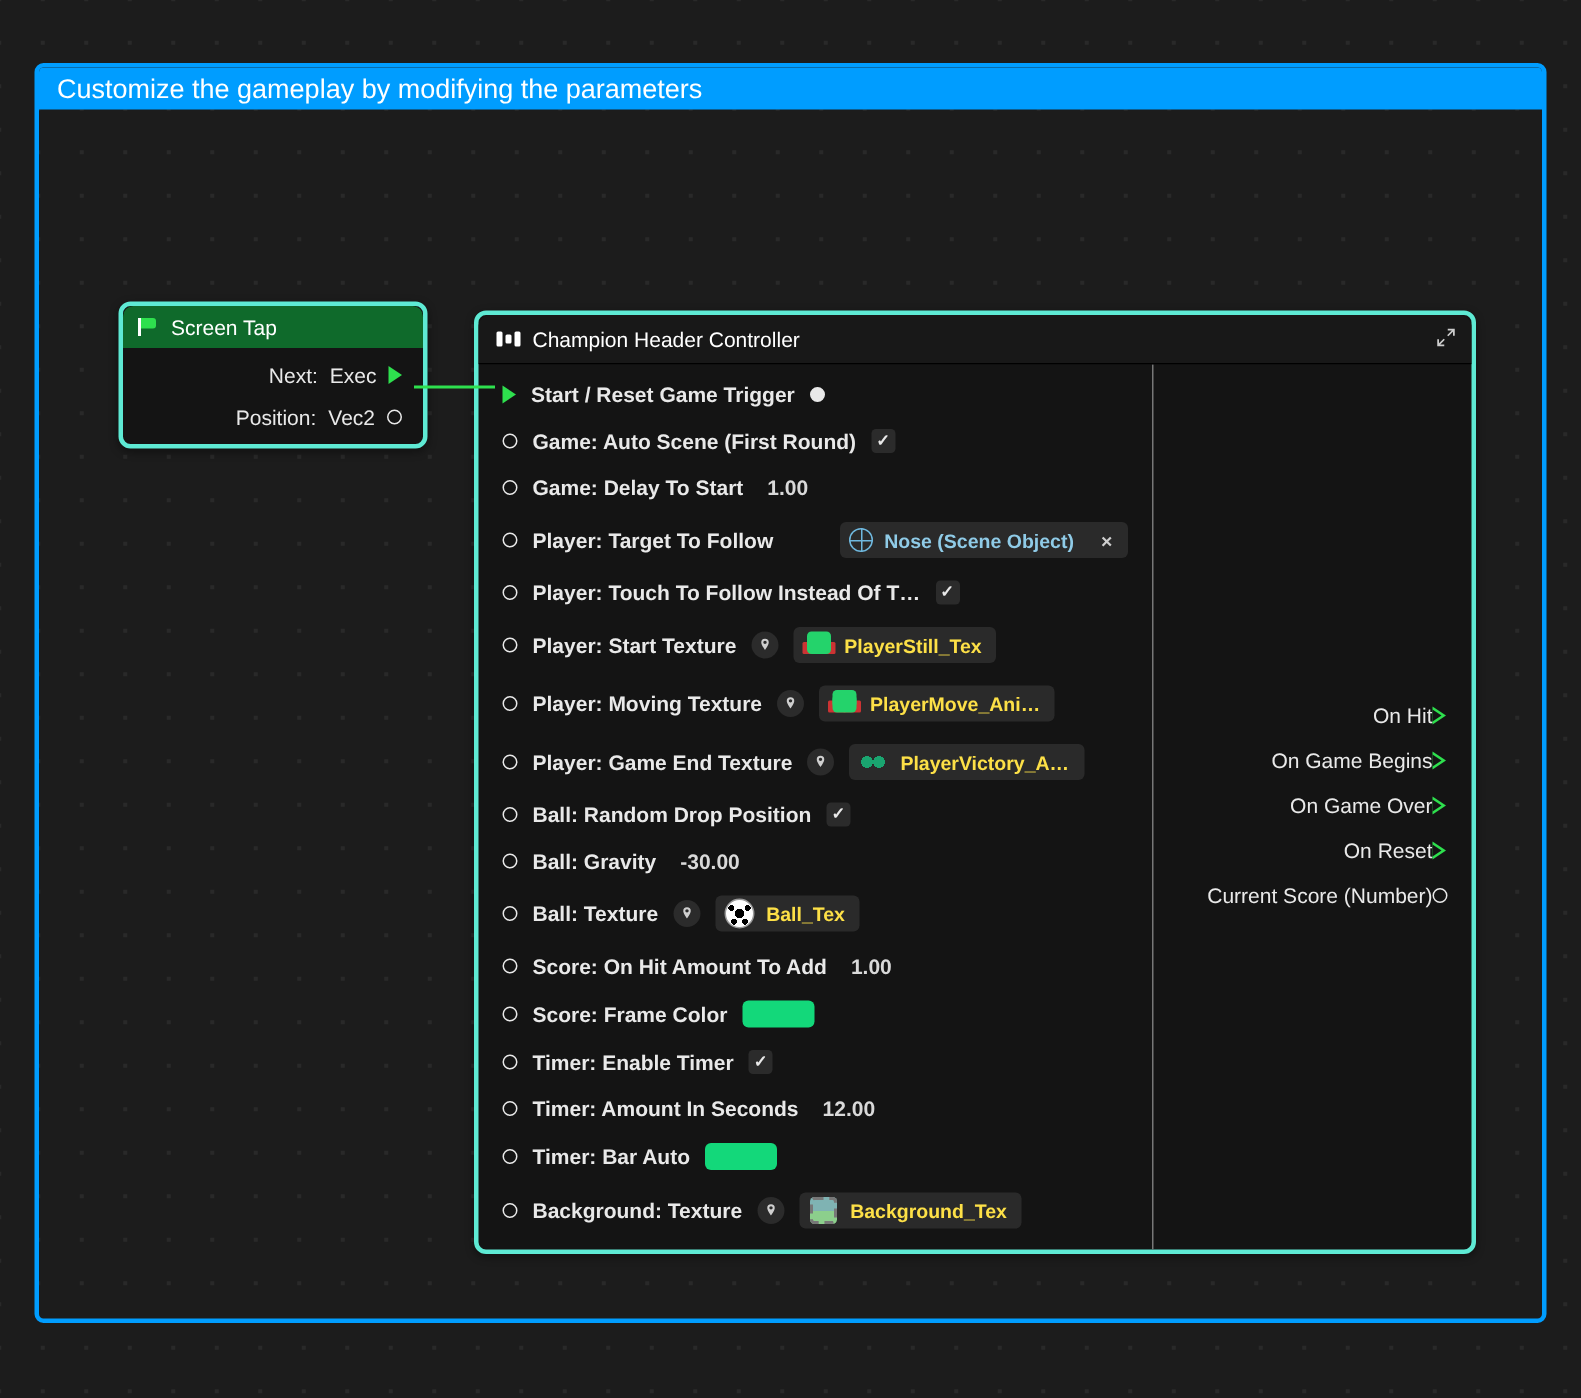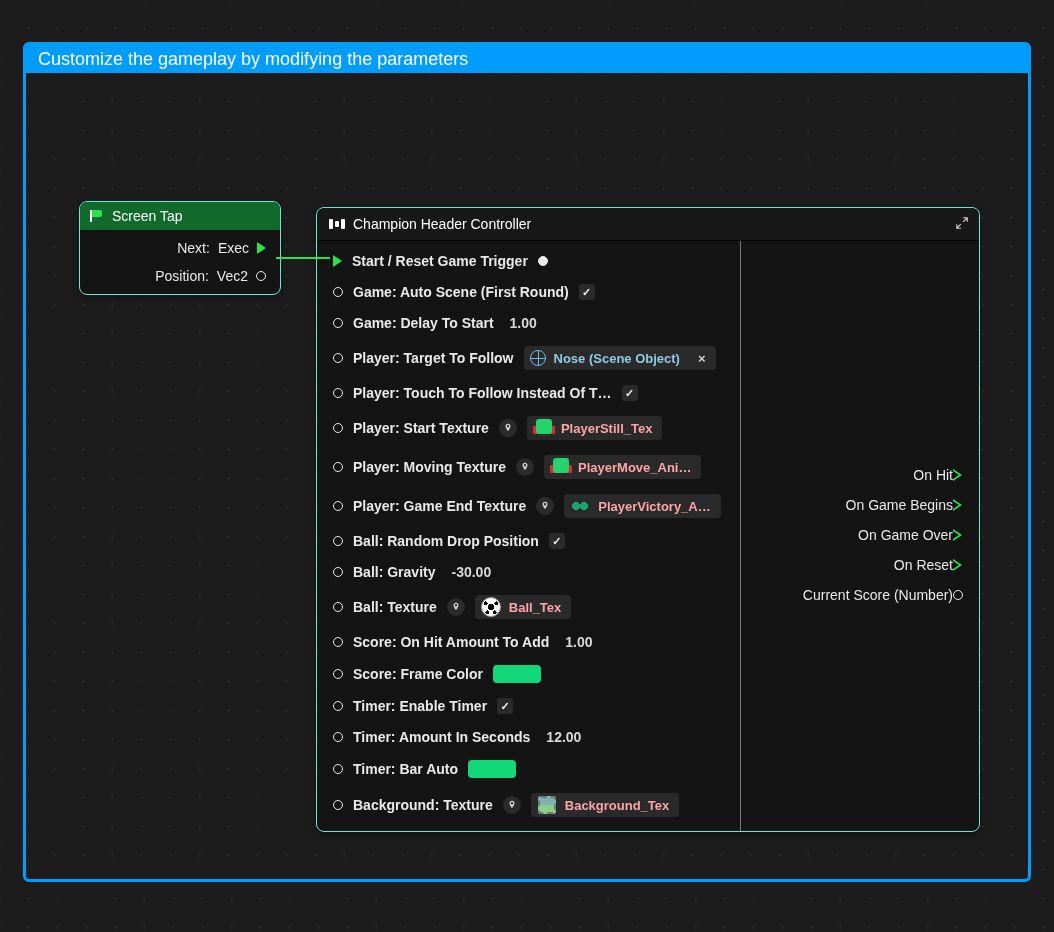--- a/index.html
+++ b/index.html
@@ -31,21 +31,21 @@
     padding:0 12px;color:#fff;font-size:18px;
     display:flex;align-items:center;
   }
   .panel-body{
     position:absolute;left:0;right:0;top:28px;bottom:0;
   }
 
   
   .node{
     position:absolute;
-    background:#141414;border:1px solid #5eead4;
+    background:#141414;border:3px solid #5eead4;
     border-radius:8px;
     box-shadow:0 2px 6px rgba(0,0,0,0.4);
   }
   .node-green-header{
     background:#0f6a2b;
     border-radius:7px 7px 0 0;
     color:#fff;display:flex;align-items:center;
     padding:6px 10px;gap:8px;font-size:14px;
   }
   .node-dark-header{
@@ -125,27 +125,27 @@
     width:16px;height:16px;border-radius:3px;
     background:#2b2b2b;display:inline-flex;align-items:center;justify-content:center;
     color:#e9e9e9;font-size:11px;line-height:1;
   }
   .chk::before{content:"✓";}
 
   
   .chip{
     display:inline-flex;align-items:center;gap:8px;
     background:#2a2a2a;border-radius:4px;height:24px;
-    padding:0 10px 0 6px;color:#fca5a5;font-size:13px;
+    padding:0 10px 0 6px;color:#fde047;font-size:13px;
   }
   .chip .thumb{
     width:20px;height:20px;border-radius:3px;display:inline-flex;
     align-items:center;justify-content:center;font-size:13px;
   }
-  .chip.cyan{color:#8fcbe7;}
+  .chip.cyan{color:#8fcbe7;margin-left:34px;}
   .chip.cyan .globe{width:14px;height:14px;border:1.5px solid #6fb8de;border-radius:50%;position:relative;}
   .chip.cyan .globe::before{content:"";position:absolute;left:-1px;right:-1px;top:50%;height:1.3px;background:#6fb8de;}
   .chip.cyan .globe::after{content:"";position:absolute;top:-1px;bottom:-1px;left:50%;width:1.3px;background:#6fb8de;}
   .chip .x{margin-left:10px;color:#cfcfcf;}
   .pin{
     width:18px;height:18px;border-radius:50%;
     background:#2b2b2b;display:inline-flex;align-items:center;justify-content:center;
     color:#cfcfcf;font-size:11px;
   }
   .pin svg{width:10px;height:10px;}

